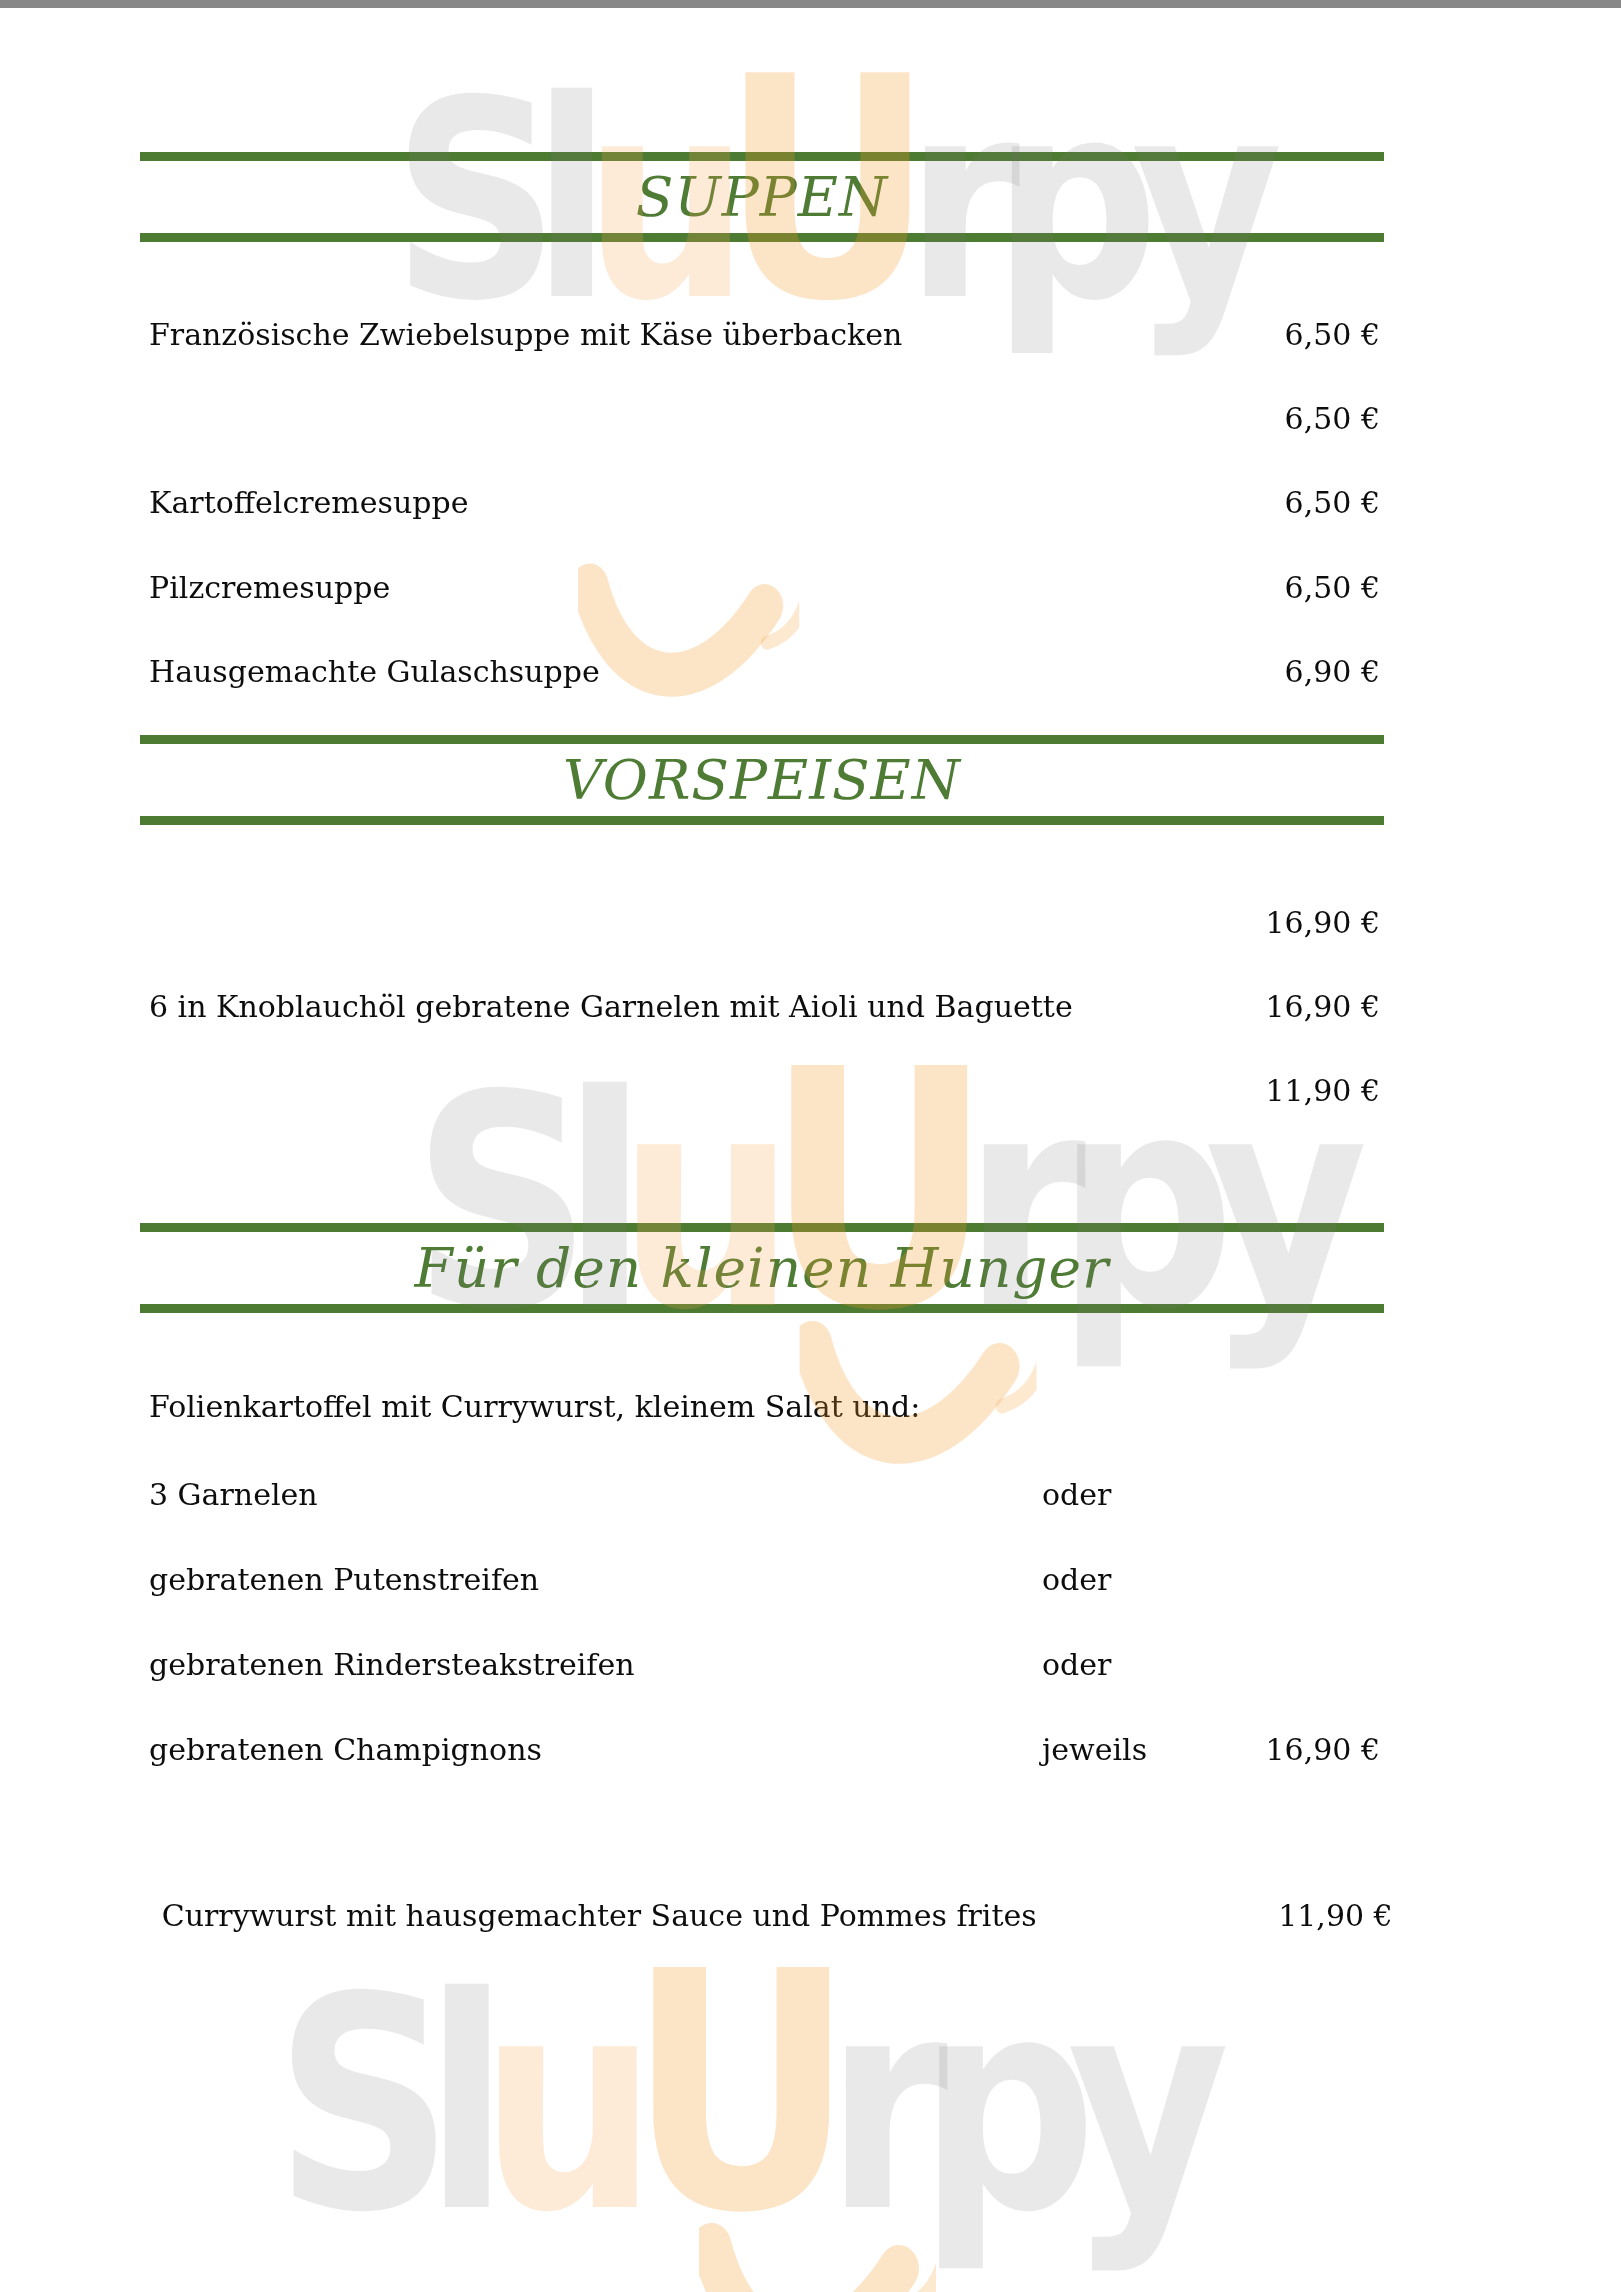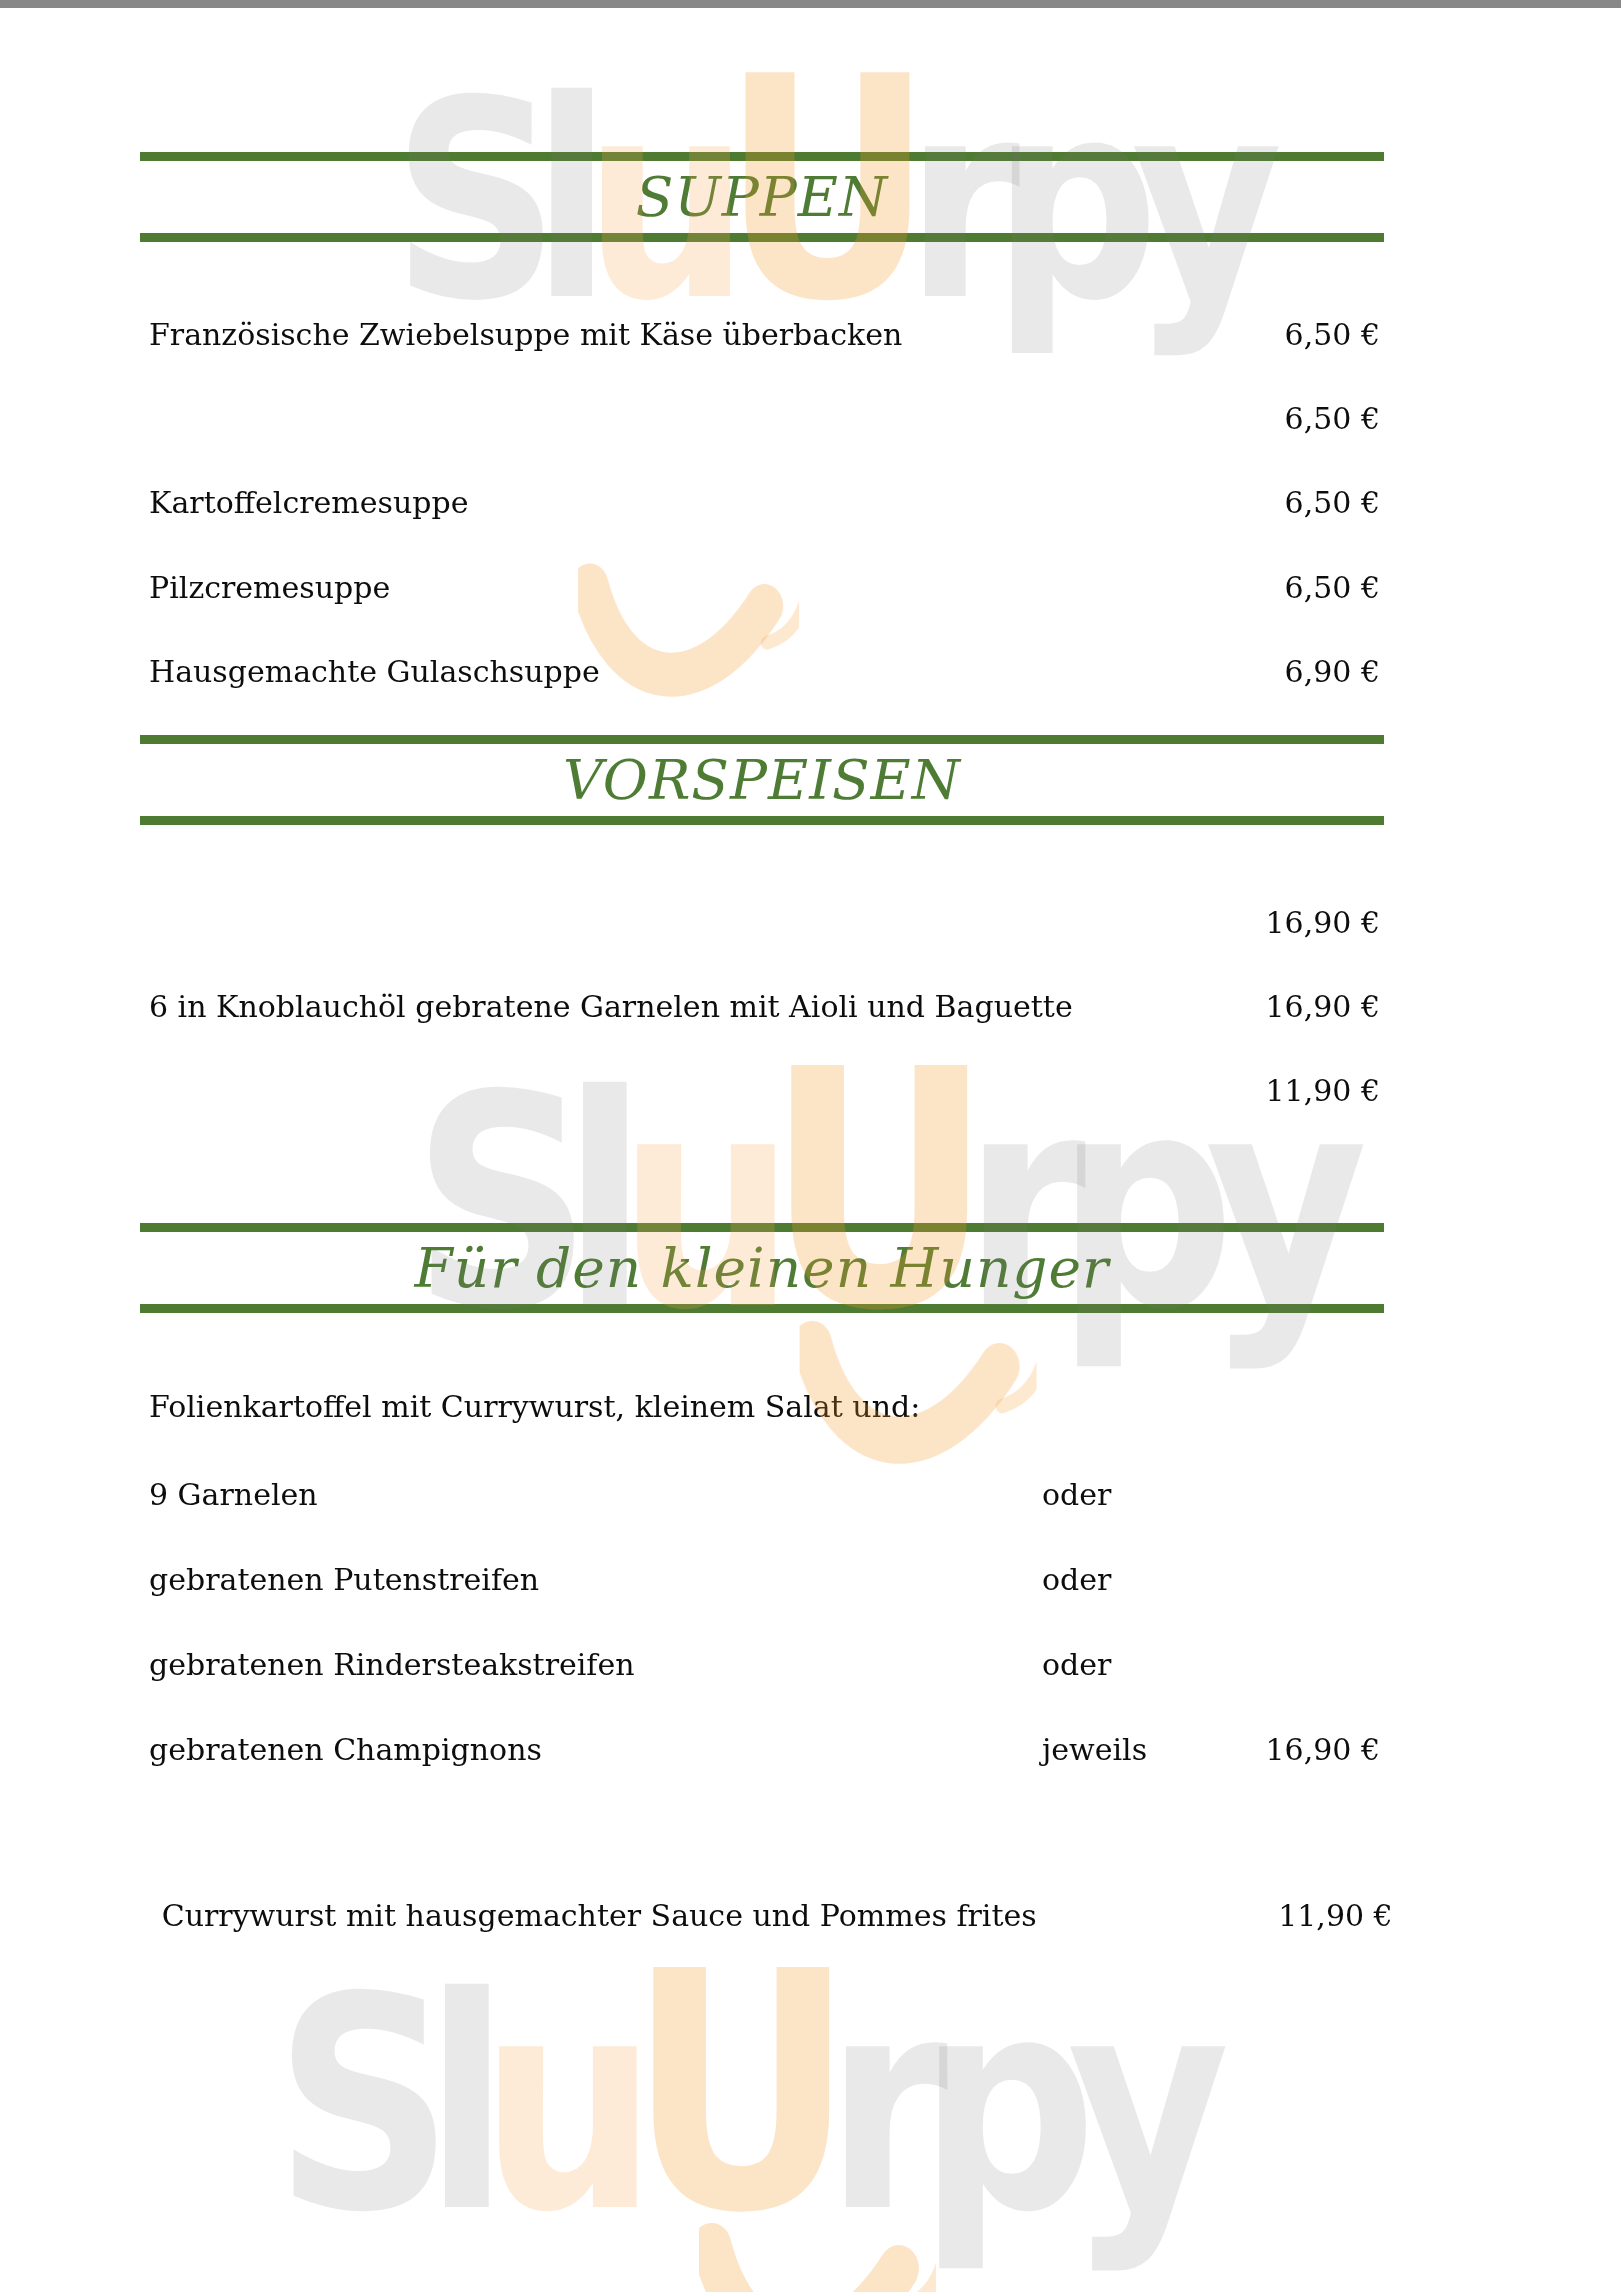--- a/index.html
+++ b/index.html
@@ -146,21 +146,21 @@
       <div class="bar top"></div>
       <div class="title">Für den kleinen Hunger</div>
       <div class="bar bot"></div>
     </div>
 
     <div class="row r9">
       <span><span class="pre"></span><span class="b">Folienkartoffel</span><span> mit Currywurst, kleinem Salat und:</span></span>
       <span class="price"></span>
     </div>
     <div class="row r10">
-      <span><span class="pre">9 Garnelen</span><span class="b"></span><span></span></span>
+      <span><span class="pre">3 Garnelen</span><span class="b"></span><span></span></span>
       <span class="mid">oder</span>
       <span class="price"></span>
     </div>
     <div class="row r11">
       <span><span class="pre">gebratenen Putenstreifen</span><span class="b"></span><span></span></span>
       <span class="mid">oder</span>
       <span class="price"></span>
     </div>
     <div class="row r12">
       <span><span class="pre">gebratenen Rindersteakstreifen</span><span class="b"></span><span></span></span>

